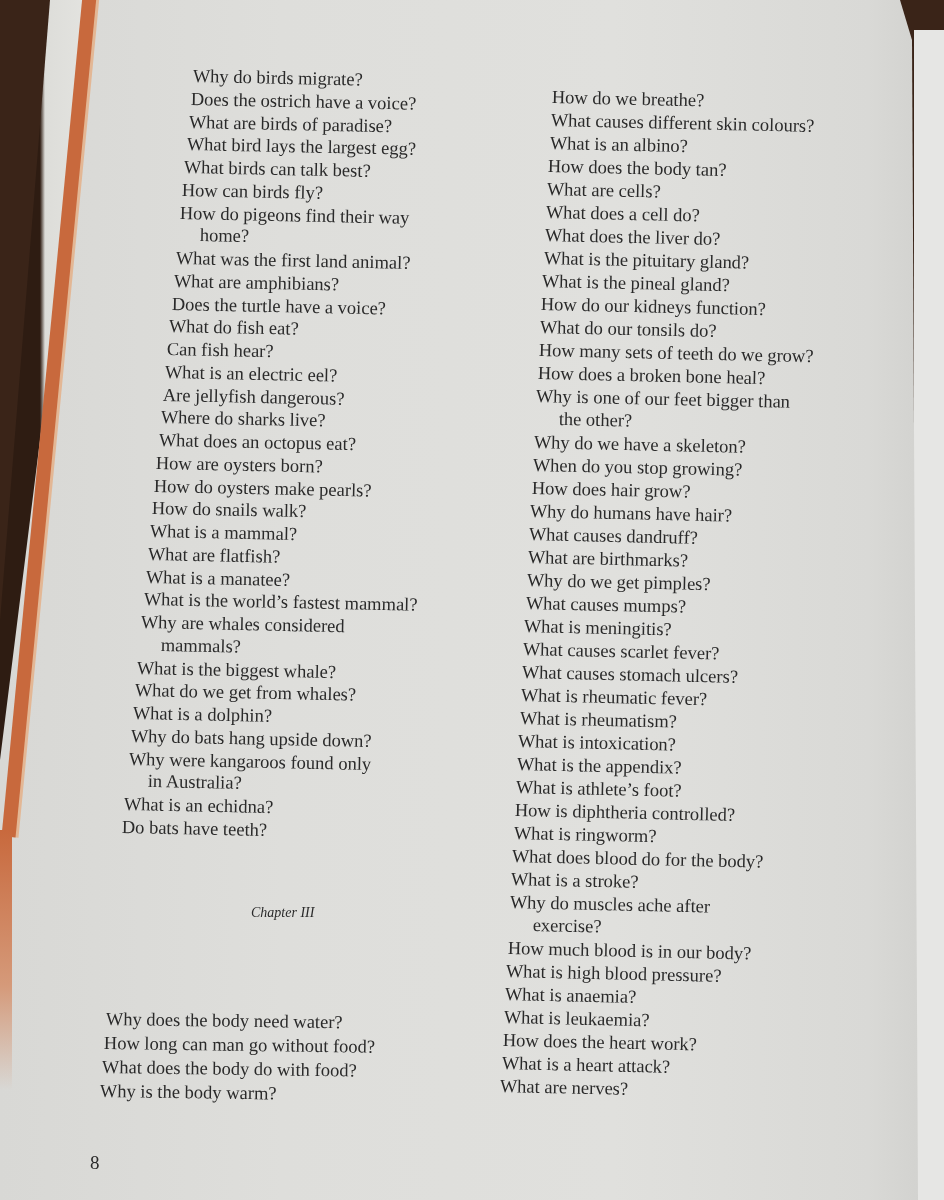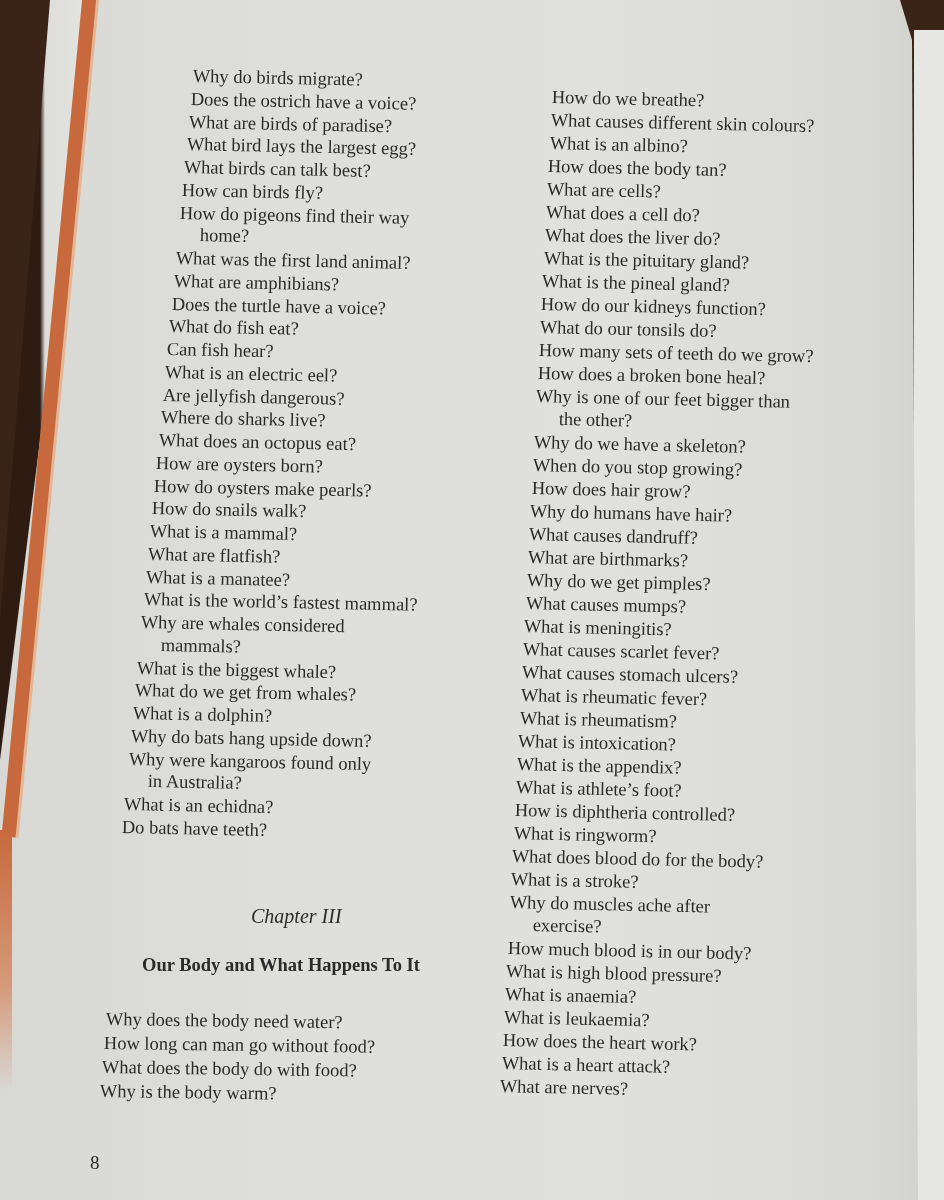--- a/index.html
+++ b/index.html
@@ -79,21 +79,21 @@
       position: absolute;
       white-space: nowrap;
     }
     .q {
       position: absolute;
       white-space: nowrap;
     }
     .chapter {
       position: absolute;
       font-style: italic;
-      font-size: 20px;
+      font-size: 14px;
       white-space: nowrap;
     }
     .chapter-title {
       position: absolute;
       font-weight: bold;
       font-size: 18.5px;
       white-space: nowrap;
     }
     .page-number {
       position: absolute;
@@ -345,21 +345,20 @@
         </div>
         <div class="row">
           <span class="q" style="left: 501.6px; top: 1053px; transform: rotate(1.3deg); transform-origin: left top;">What is a heart attack?</span>
         </div>
         <div class="row">
           <span class="q" style="left: 500.4px; top: 1076px; transform: rotate(1.3deg); transform-origin: left top;">What are nerves?</span>
         </div>
       </div>
 
     <div class="chapter" style="left:251px; top:905px;">Chapter III</div>
-    <div class="chapter-title" style="left:142px; top:955px;">Our Body and What Happens To It</div>
 
     <div id="left-chapter">
         <div class="row">
           <span class="q" style="left: 106px; top: 1009px; transform: rotate(0.8deg); transform-origin: left top;">Why does the body need water?</span>
         </div>
         <div class="row">
           <span class="q" style="left: 104px; top: 1033px; transform: rotate(0.8deg); transform-origin: left top;">How long can man go without food?</span>
         </div>
         <div class="row">
           <span class="q" style="left: 102px; top: 1057px; transform: rotate(0.8deg); transform-origin: left top;">What does the body do with food?</span>

